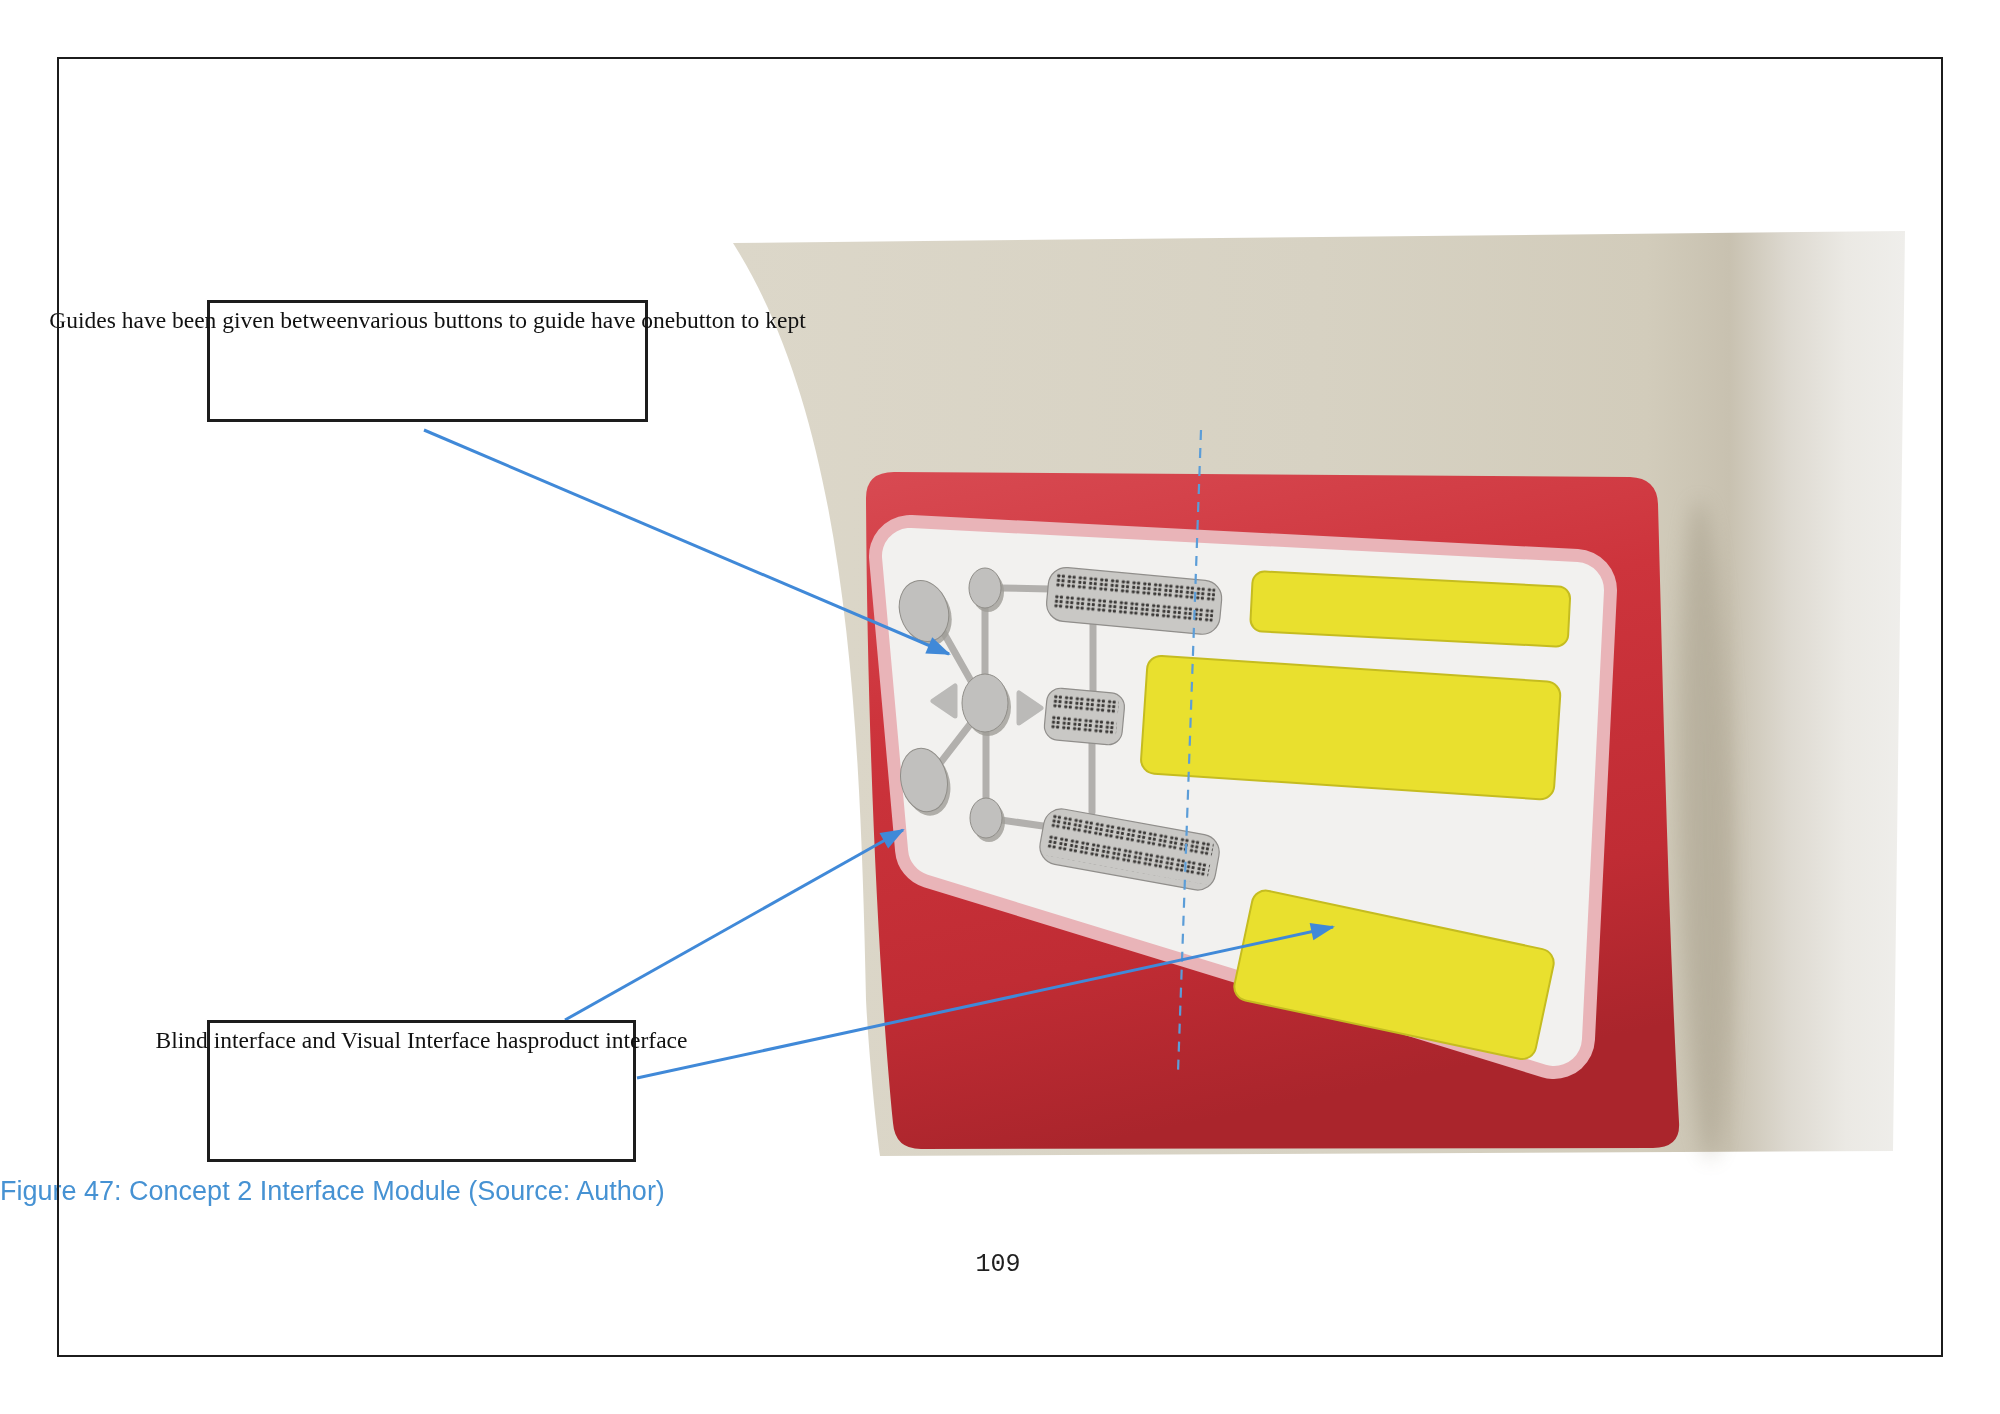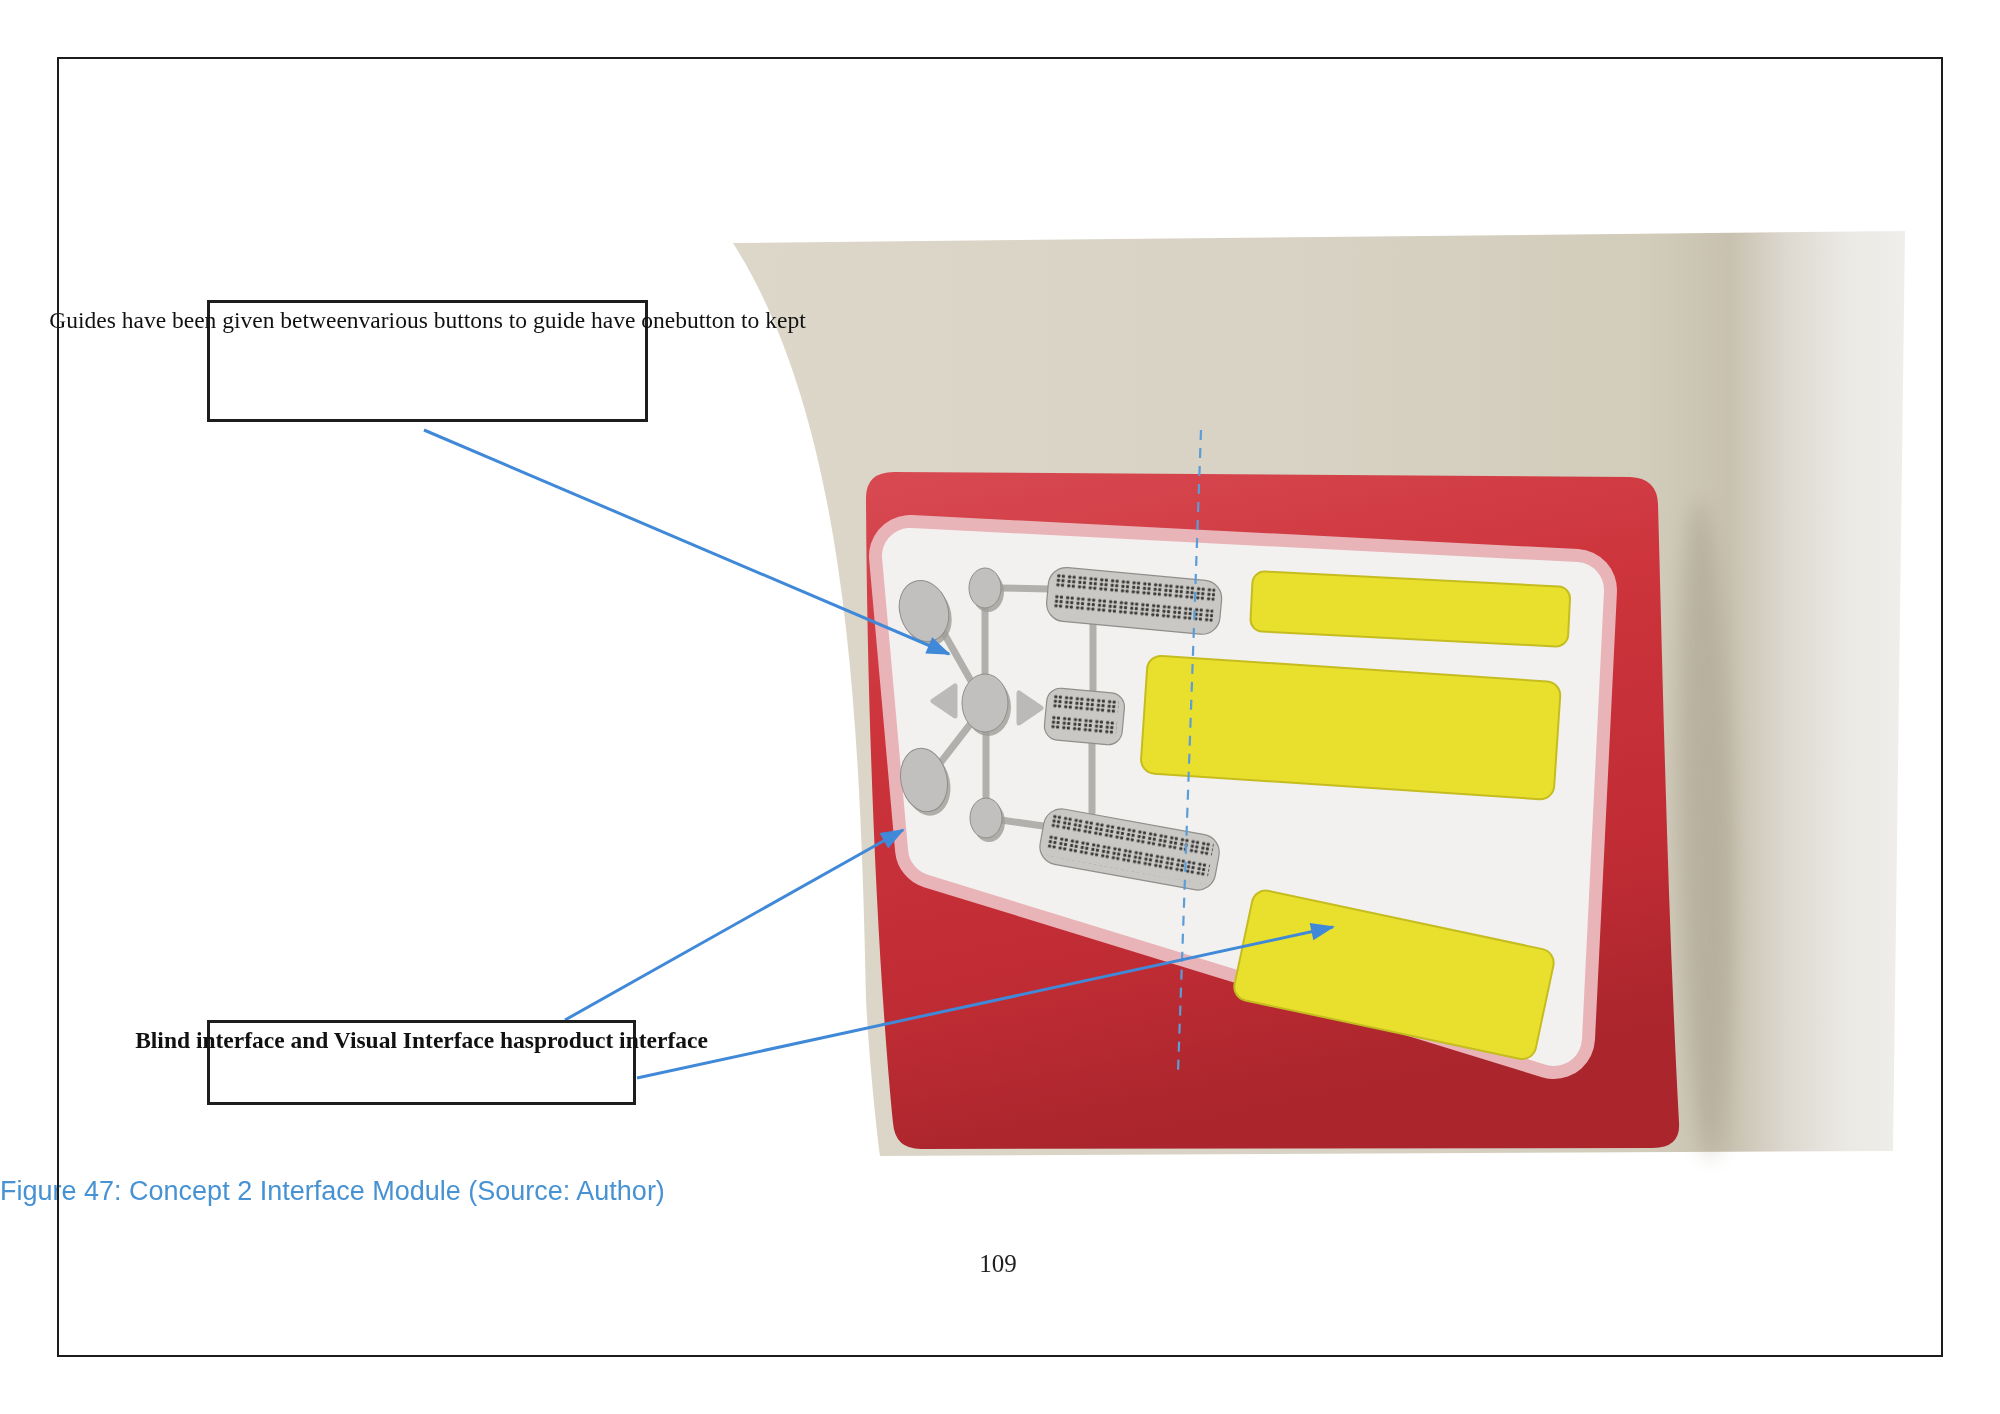--- a/index.html
+++ b/index.html
@@ -6,25 +6,25 @@
   .page{position:relative;width:2000px;height:1414px;background:#ffffff;overflow:hidden;
         font-family:"Liberation Serif", serif;}
   .page-border{position:absolute;left:57px;top:57px;width:1886px;height:1300px;
         border:2.5px solid #1c1c1c;box-sizing:border-box;z-index:3;pointer-events:none;}
   .render-svg{position:absolute;left:0;top:0;z-index:1;}
   .note{position:absolute;background:#ffffff;border:3px solid #1d1d1d;box-sizing:border-box;
         z-index:2;text-align:center;font-size:23.5px;line-height:34px;color:#111;
         display:flex;flex-direction:row;justify-content:center;}
   .note .line{white-space:nowrap;}
   .note-guides{left:207px;top:300px;width:441px;height:122px;}
-  .note-placement{left:207px;top:1020px;width:429px;height:85px;font-weight:bold;}
+  .note-placement{left:207px;top:1020px;width:429px;height:142px;}
   .caption{position:absolute;left:0;right:0;top:1149px;text-align:left;z-index:2;
         font-family:"Liberation Sans", sans-serif;font-size:27px;color:#4692d3;margin-top:27px;}
   .page-number{position:absolute;left:0;right:4px;top:1250px;text-align:center;z-index:2;
-        font-family:Liberation Serif, serif;font-size:25px;color:#1f1f1f;}
+        font-family:Liberation Mono, monospace;font-size:25px;color:#1f1f1f;}
 </style>
 </head>
 <body>
 
 <div class="page">
 
   <svg class="render-svg" width="2000" height="1414" viewBox="0 0 2000 1414">
     <defs>
       <linearGradient id="gradWall" x1="0" y1="0" x2="1" y2="0">
         <stop offset="0" stop-color="#dcd7c9"></stop>

